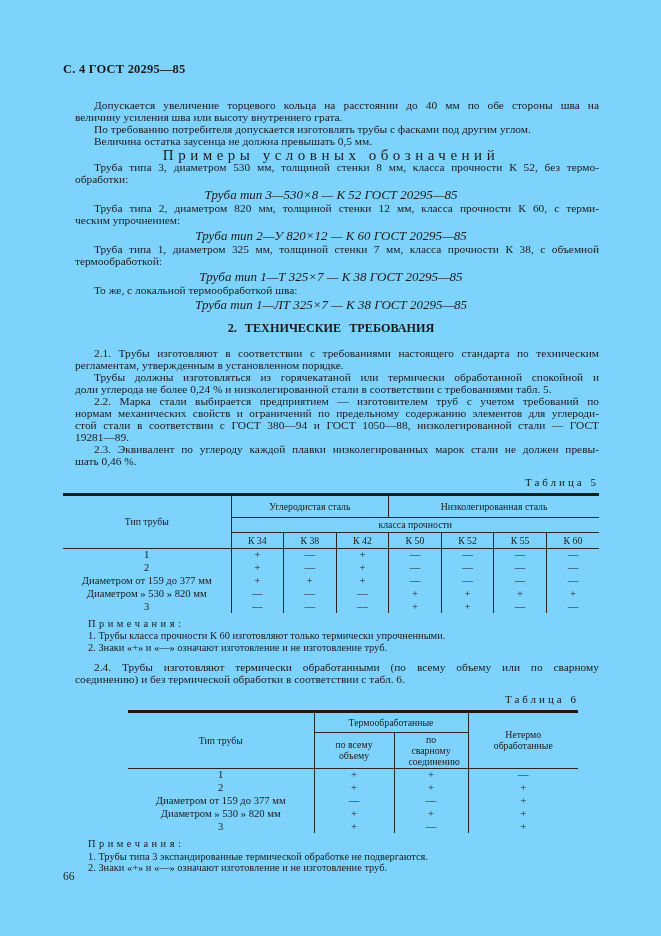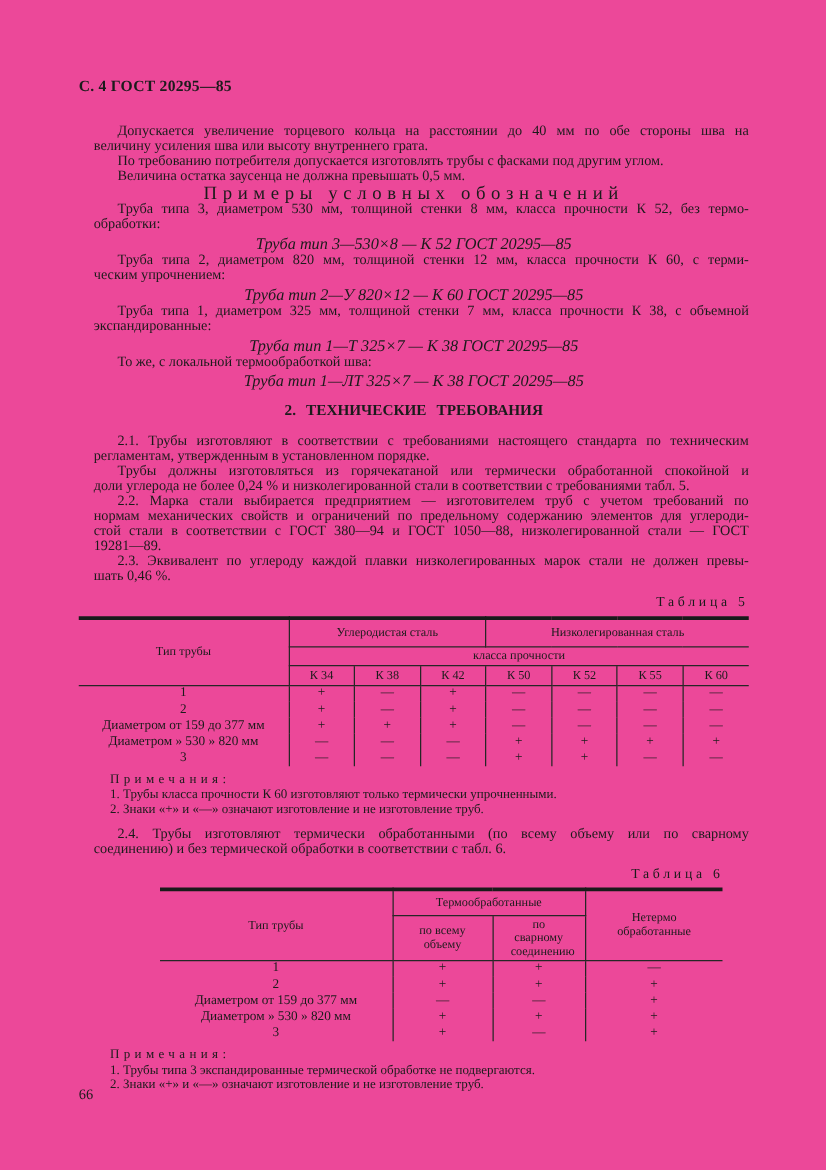--- a/index.html
+++ b/index.html
@@ -1,19 +1,19 @@
 <!DOCTYPE html>
 <html lang="ru"><head>
 <meta charset="utf-8">
 <style>
   * { margin:0; padding:0; box-sizing:border-box; }
   html,body { background:#ffffff; }
   .sheet {
     position:relative; width:661px; height:936px;
-    background:#ec4899; color:#1b1b1b;
+    background:#7dd3fc; color:#1b1b1b;
     font-family:"Liberation Serif","DejaVu Serif",serif;
     overflow:hidden;
   }
   .content { position:absolute; left:63px; top:62px; width:536px; }
   .doc-header { font-weight:bold; font-size:12.5px; line-height:14px; letter-spacing:0.2px; margin-bottom:24px; }
   .line { font-size:11.4px; line-height:11.9px;margin-left:12px; }
   .jl { text-align:justify; text-align-last:justify; }
   .ind { text-indent:19px; }
   .sp-head { font-size:15px; line-height:12.5px; text-align:center; letter-spacing:4.5px; margin:1px 0; }
   .formula { font-style:italic; font-size:13px; line-height:12px; text-align:center; margin:3px 0 2px; }
@@ -61,21 +61,21 @@
     <div class="line ind">По требованию потребителя допускается изготовлять трубы с фасками под другим углом.</div>
     <div class="line ind">Величина остатка заусенца не должна превышать 0,5 мм.</div>
     <div class="sp-head">Примеры условных обозначений</div>
     <div class="line jl ind">Труба типа 3, диаметром 530 мм, толщиной стенки 8 мм, класса прочности К 52, без термо-</div>
     <div class="line">обработки:</div>
     <div class="formula">Труба тип 3—530×8 — К 52 ГОСТ 20295—85</div>
     <div class="line jl ind">Труба типа 2, диаметром 820 мм, толщиной стенки 12 мм, класса прочности К 60, с терми-</div>
     <div class="line">ческим упрочнением:</div>
     <div class="formula">Труба тип 2—У 820×12 — К 60 ГОСТ 20295—85</div>
     <div class="line jl ind">Труба типа 1, диаметром 325 мм, толщиной стенки 7 мм, класса прочности К 38, с объемной</div>
-    <div class="line">экспандированные:</div>
+    <div class="line">термообработкой:</div>
     <div class="formula">Труба тип 1—Т 325×7 — К 38 ГОСТ 20295—85</div>
     <div class="line ind">То же, с локальной термообработкой шва:</div>
     <div class="formula">Труба тип 1—ЛТ 325×7 — К 38 ГОСТ 20295—85</div>
 
     <div class="sec-heading">2. ТЕХНИЧЕСКИЕ ТРЕБОВАНИЯ</div>
 
     <div class="line jl ind">2.1. Трубы изготовляют в соответствии с требованиями настоящего стандарта по техническим</div>
     <div class="line">регламентам, утвержденным в установленном порядке.</div>
     <div class="line jl ind">Трубы должны изготовляться из горячекатаной или термически обработанной спокойной и</div>
     <div class="line">доли углерода не более 0,24 % и низколегированной стали в соответствии с требованиями табл. 5.</div>

